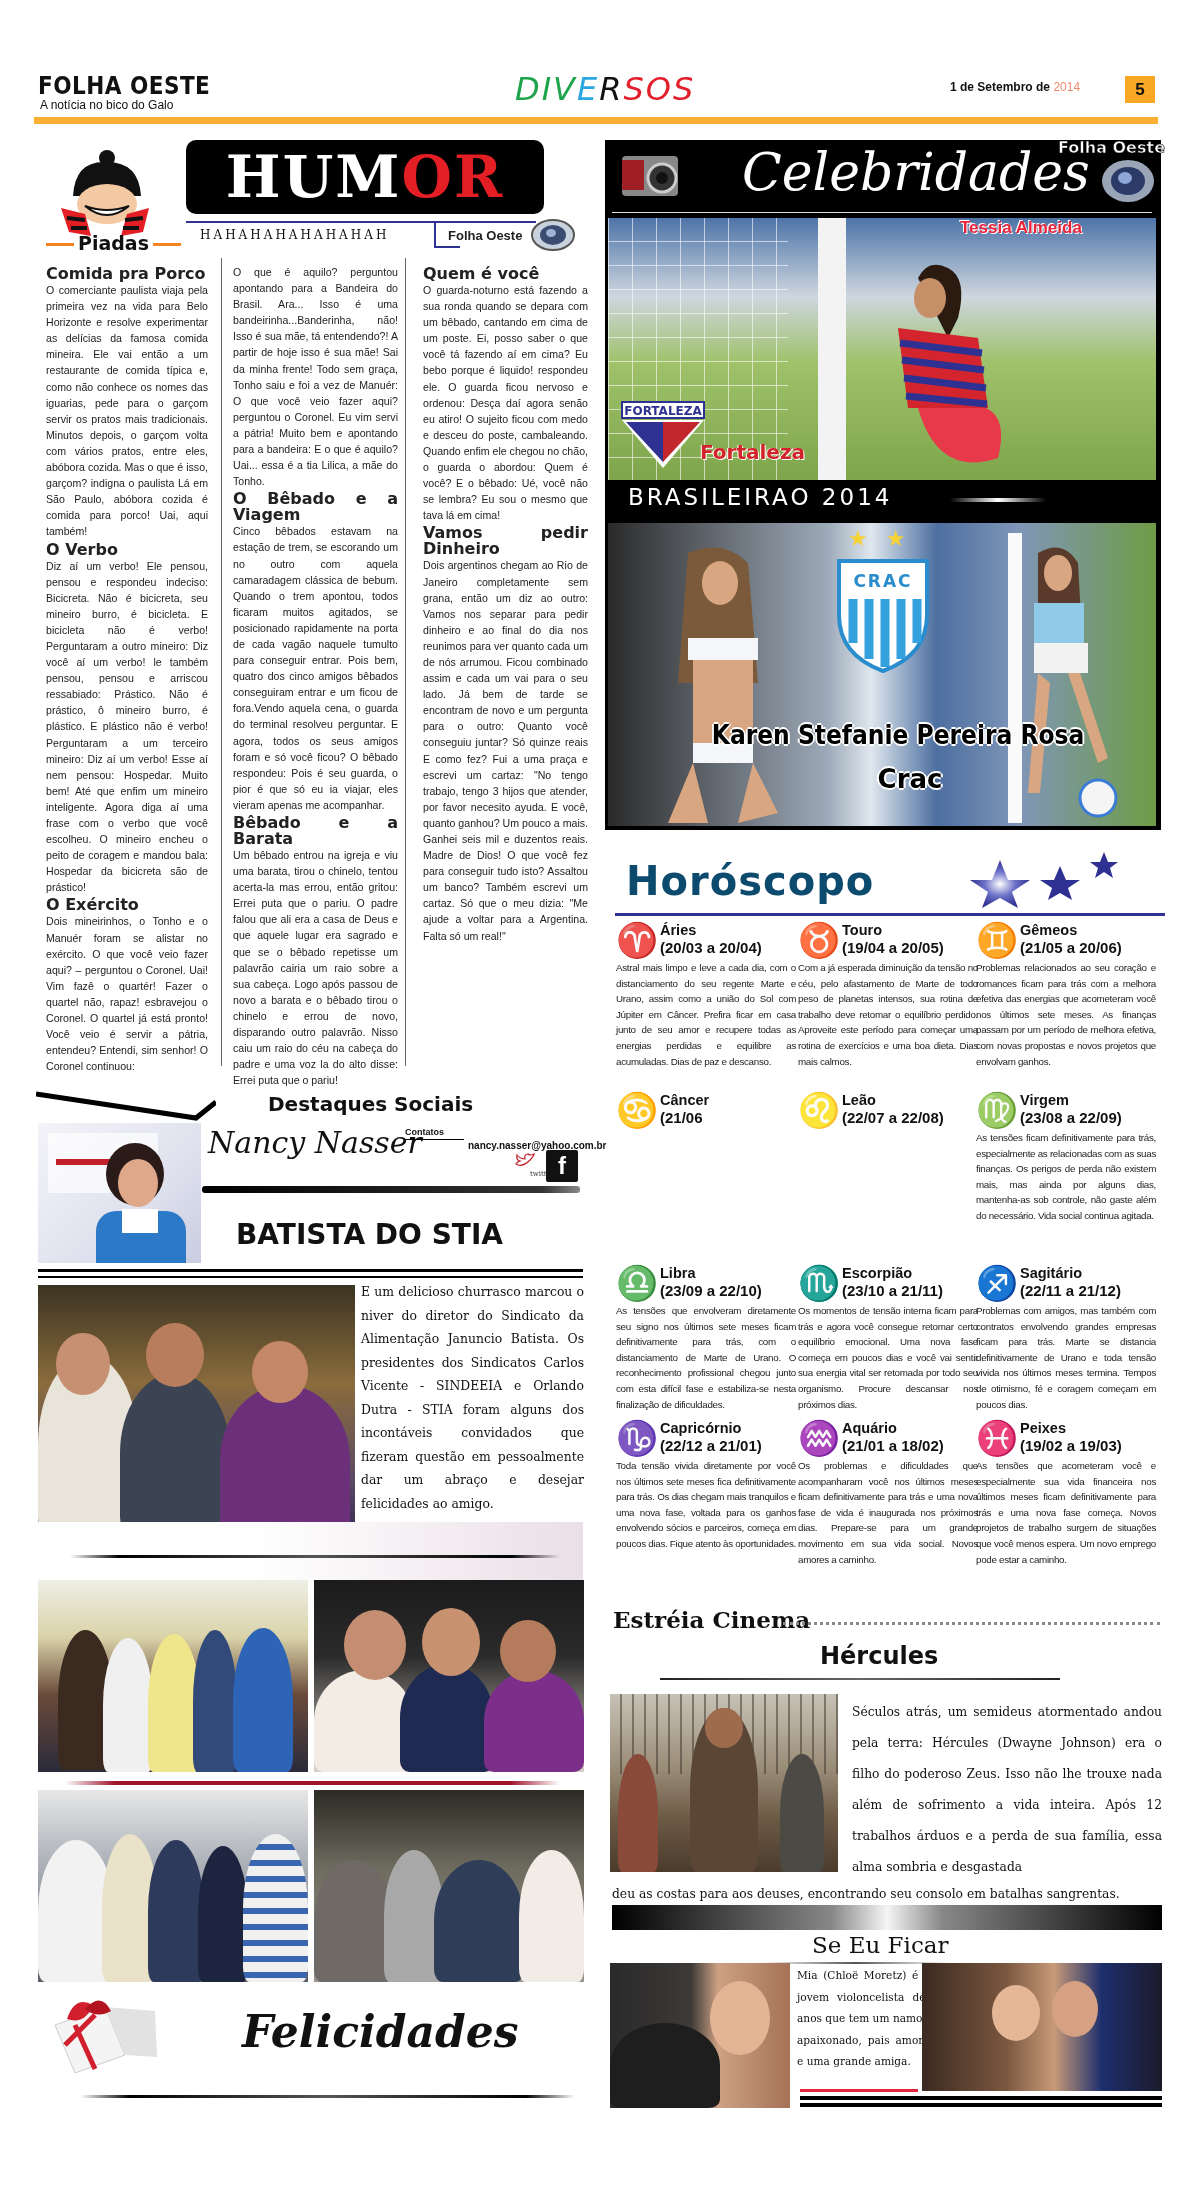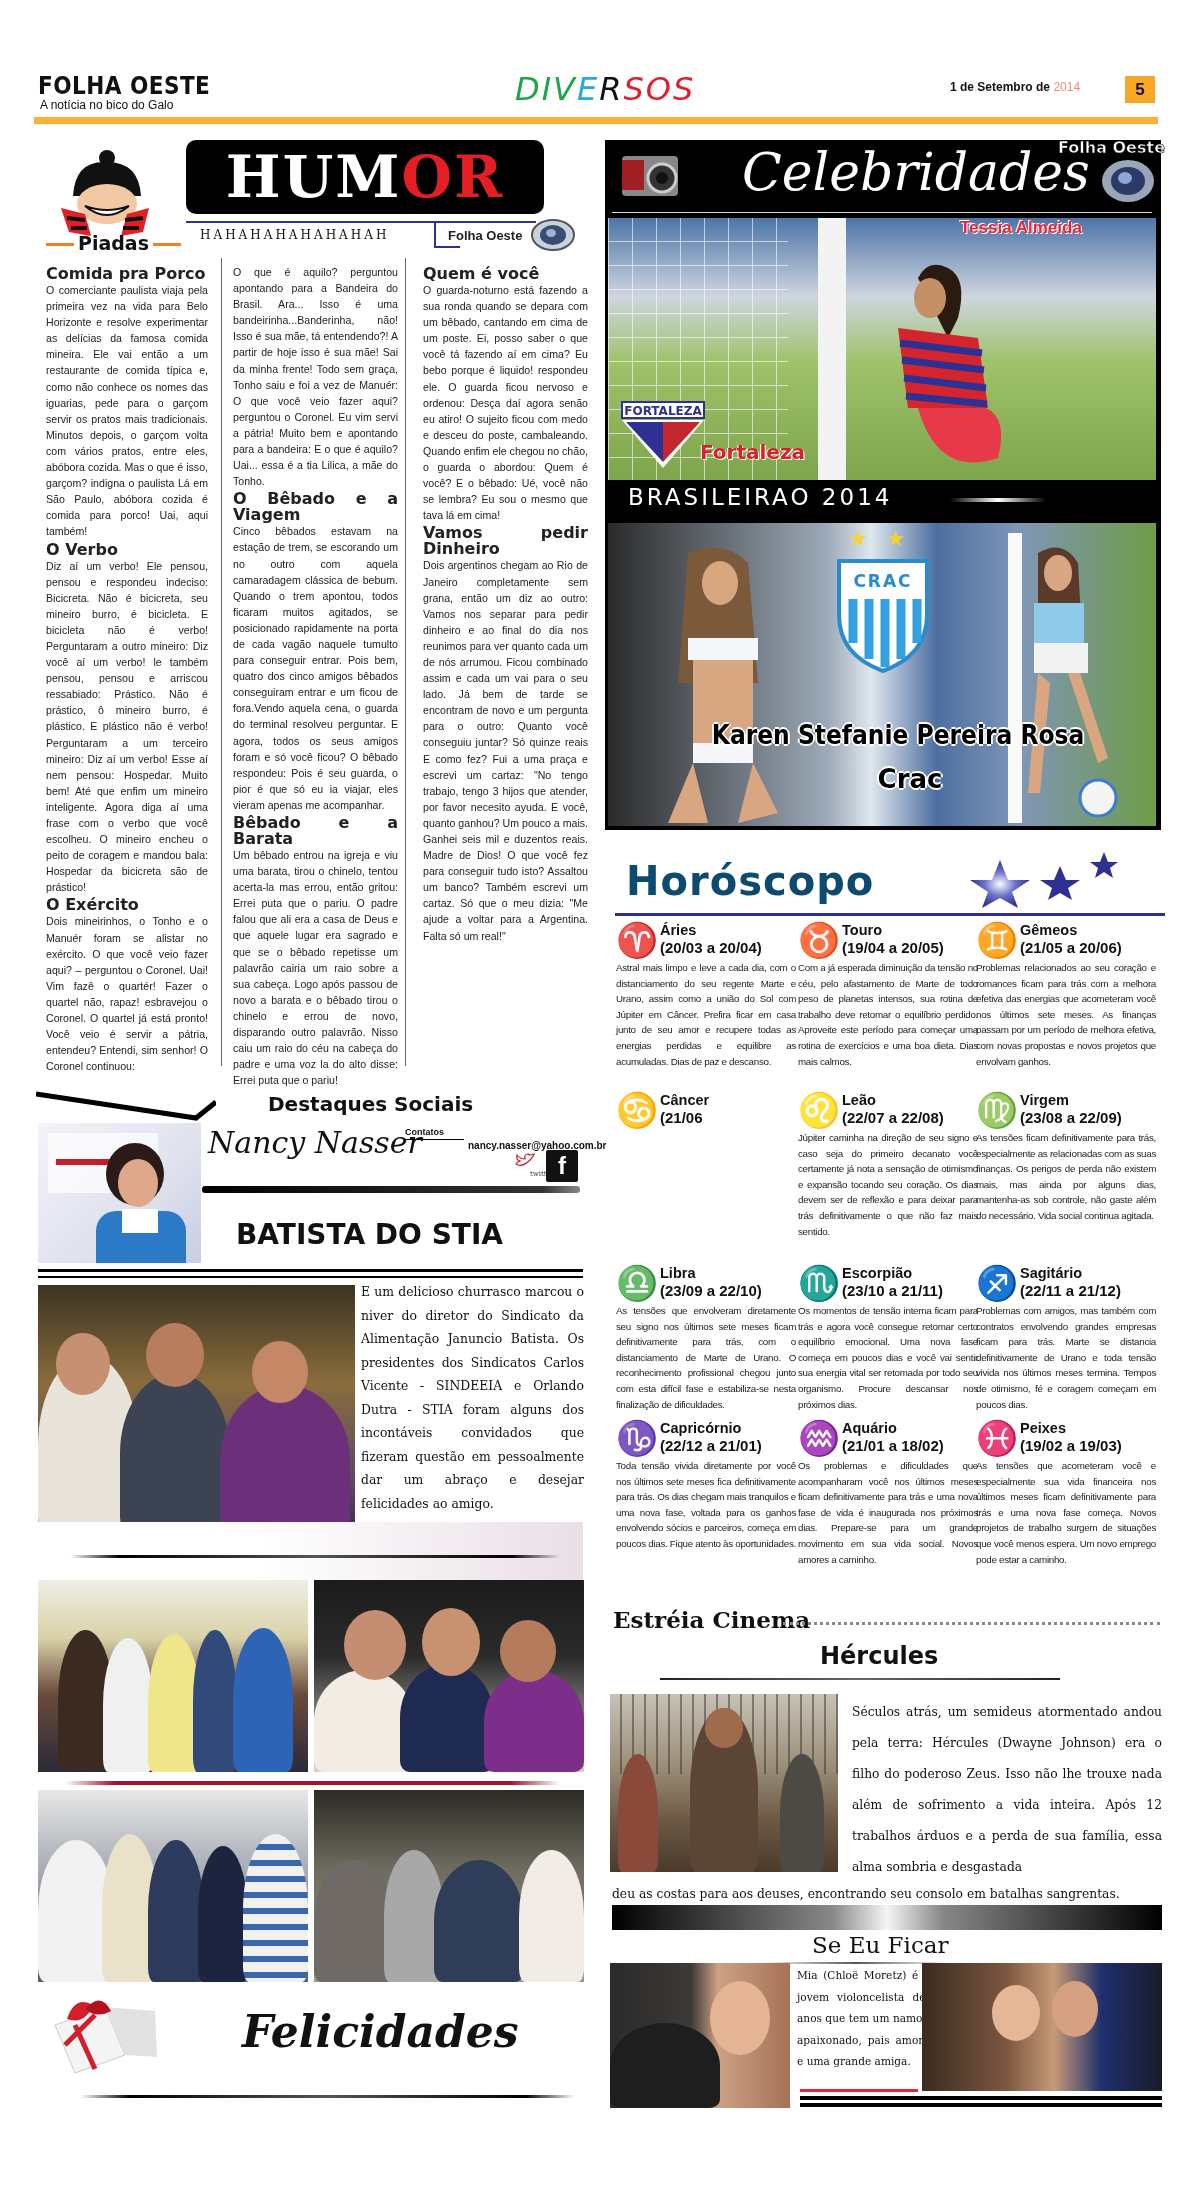--- a/index.html
+++ b/index.html
@@ -295,21 +295,20 @@
       </div>
     </div>
     <div class="abs sign" style="left: 798px; top: 1090px;">
       <div class="sign-head">
         <div class="sign-icon">♌</div>
         <div>
           <div class="sign-title">Leão</div>
           <div class="sign-dates">(22/07 a 22/08)</div>
         </div>
       </div>
-      <div class="sign-text">Júpiter caminha na direção de seu signo e caso seja do primeiro decanato você certamente já nota a sensação de otimismo e expansão tocando seu coração. Os dias devem ser de reflexão e para deixar para trás definitivamente o que não faz mais sentido.</div>
     </div>
     <div class="abs sign" style="left: 976px; top: 1090px;">
       <div class="sign-head">
         <div class="sign-icon">♍</div>
         <div>
           <div class="sign-title">Virgem</div>
           <div class="sign-dates">(23/08 a 22/09)</div>
         </div>
       </div>
       <div class="sign-text">As tensões ficam definitivamente para trás, especialmente as relacionadas com as suas finanças. Os perigos de perda não existem mais, mas ainda por alguns dias, mantenha-as sob controle, não gaste além do necessário. Vida social continua agitada.</div>

